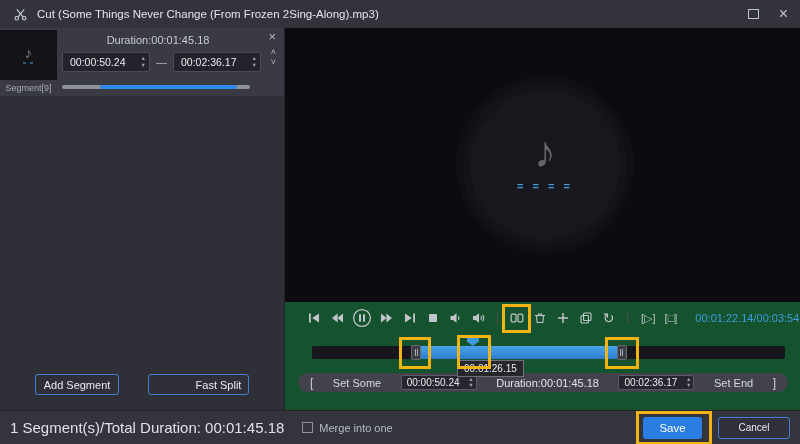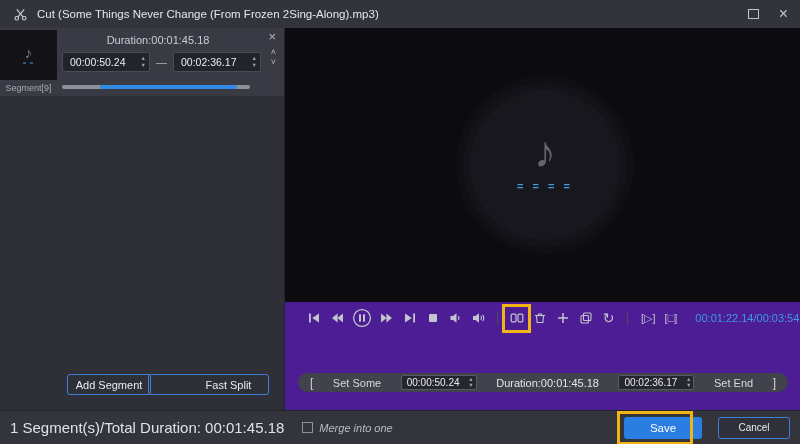--- a/index.html
+++ b/index.html
@@ -1,16 +1,16 @@
 <!DOCTYPE html>
 <html><head>
 <meta charset="utf-8">
 <style>
   html,body{margin:0;padding:0;background:#1a1a1f;}
-  .app{position:relative;width:800px;height:444px;background:#4c1d95;font-family:"Liberation Sans",sans-serif;overflow:hidden;}
+  .app{position:relative;width:800px;height:444px;background:#14532d;font-family:"Liberation Sans",sans-serif;overflow:hidden;}
 
   
   .titlebar{position:absolute;top:0;left:0;right:0;height:28px;background:#33333c;display:flex;align-items:center;gap:8px;padding:0 12px;box-sizing:border-box;}
   .titlebar .title{font-size:11.5px;color:#e4e6eb;white-space:nowrap;}
   .win-btns{margin-left:auto;display:flex;align-items:center;gap:20px;}
   .maxbox{width:9px;height:8px;border:1px solid #c2c5cc;display:inline-block;}
   .closex{font-size:16px;color:#c2c5cc;line-height:1;}
 
   
   .left{position:absolute;top:28px;left:0;width:285px;height:382px;background:#2f2f38;border-right:1px solid #23232b;box-sizing:border-box;}
@@ -25,22 +25,22 @@
   .time-row{position:absolute;top:24px;left:62px;display:flex;align-items:center;gap:6px;}
   .tinput{width:88px;height:20px;background:#23232b;border:1px solid #4b4b57;border-radius:2px;display:flex;align-items:center;box-sizing:border-box;padding:0 3px 0 7px;}
   .tval{font-size:10.5px;color:#eaecf0;flex:1;}
   .spin{display:flex;flex-direction:column;justify-content:center;gap:1px;}
   .spin span{font-size:5.5px;color:#9da0a9;line-height:1;}
   .dash{color:#b4b7bf;font-size:11px;}
   .mini-slider{position:absolute;top:57px;left:62px;width:188px;height:4px;background:#8e9199;border-radius:2px;}
   .mini-fill{position:absolute;top:0;height:4px;background:#2e8ae6;border-radius:2px;}
   .seg-label{position:absolute;top:55px;left:0;width:57px;text-align:center;font-size:9px;color:#a8abb3;}
   .panel-btn{position:absolute;top:346px;height:21px;border:1px solid #3f7fd6;border-radius:3px;background:transparent;color:#e9ebef;font-size:11px;display:flex;align-items:center;justify-content:center;box-sizing:border-box;}
-  .btn-add{left:35px;width:84px;margin-left:32px;}
-  .btn-fast{left:148px;width:121px;padding-left:40px;}
+  .btn-add{left:35px;width:84px;}
+  .btn-fast{left:148px;width:101px;padding-left:40px;}
 
   
   .preview{position:absolute;top:28px;left:285px;width:515px;height:274px;background:#0c0c10;}
   .disc{position:absolute;left:185px;top:62px;width:150px;height:150px;border-radius:50%;background:#17171d;box-shadow:0 0 0 7px #13131a,0 0 0 14px #0f0f14;display:flex;flex-direction:column;align-items:center;justify-content:center;}
   .pnote{font-size:44px;color:#63666d;line-height:1;margin-top:-8px;}
   .pdash{font-size:11px;color:#3f9bdc;font-weight:bold;letter-spacing:3px;margin-top:6px;}
 
   
   .controls{position:absolute;top:302px;left:285px;width:515px;height:32px;display:flex;align-items:center;padding:0 40px 0 20px;box-sizing:border-box;gap:6px;}
   .cicon{width:17px;height:17px;display:flex;align-items:center;justify-content:center;flex:0 0 auto;}
@@ -71,23 +71,23 @@
   .sb-input{width:76px;height:15px;background:#26262e;border:1px solid #5a5a66;border-radius:2px;display:flex;align-items:center;box-sizing:border-box;padding:0 2px 0 5px;}
   .sb-input .tval{font-size:10px;}
   .sb-bracket{color:#cfd2d9;font-size:12px;}
   .sb-dur{color:#e3e5ea;}
 
   
   .footer{position:absolute;top:410px;left:0;right:0;height:34px;background:#34343d;border-top:1px solid #23232b;display:flex;align-items:center;padding:0 10px;box-sizing:border-box;}
   .f-summary{font-size:15px;color:#e0e2e7;white-space:nowrap;}
   .f-check{display:flex;align-items:center;gap:6px;margin-left:18px;}
   .cbox{width:11px;height:11px;border:1px solid #8f929e;box-sizing:border-box;background:transparent;}
-  .f-check .clabel{font-size:11px;color:#b9bcc4;font-style:italic;}
+  .f-check .clabel{font-size:11px;color:#b9bcc4;}
   .save-wrap{position:relative;margin-left:auto;margin-right:16px;}
-  .btn-save{width:78px;height:22px;background:#2a7de1;border-radius:3px;color:#ffffff;font-size:11.5px;display:flex;align-items:center;justify-content:center;}
+  .btn-save{width:59px;height:22px;background:#2a7de1;border-radius:3px;color:#ffffff;font-size:11.5px;display:flex;align-items:center;justify-content:center;}
   .save-hl{position:absolute;left:-7px;top:-6px;width:76px;height:34px;border:3px solid #f2b414;box-sizing:border-box;pointer-events:none;}
   .btn-cancel{width:72px;height:22px;background:#30303a;border:1px solid #3f7fd6;border-radius:3px;color:#e9ebef;font-size:10px;display:flex;align-items:center;justify-content:center;box-sizing:border-box;}
 </style>
 </head>
 <body>
 
 <div class="app">
 
   <div class="titlebar">
     <span class="cicon">
@@ -226,20 +226,38 @@
       <span class="reset-glyph">↻</span>
     </span>
     <span class="pv-group">
       <span class="cdivider"></span>
       <span class="pv-btn">[▷]</span>
       <span class="pv-btn">[□]</span>
       <span class="time-disp">00:01:22.14/00:03:54.07</span>
     </span>
   </div>
 
+  <div class="timelineZ">
+    <div class="track">
+      <div class="selection" style="left: 22%; width: 43.5%;"></div>
+      <div class="handle" style="left: calc(22% - 5px);">
+          <i></i>
+          <i></i>
+        </div>
+      <div class="handle" style="left: calc(65.5% - 5px);">
+          <i></i>
+          <i></i>
+        </div>
+      <div class="playhead" style="left: calc(34% - 6px);"></div>
+    </div>
+    <div class="tooltip">00:01:26.15</div>
+    <div class="hlbox hl-left"></div>
+    <div class="hlbox hl-play"></div>
+    <div class="hlbox hl-right"></div>
+  </div>
 
   <div class="setbar">
     <div class="bar">
       <span class="sb-bracket">[</span>
       <span>Set Some</span>
       <div class="sb-input">
         <span class="tval">00:00:50.24</span>
         <span class="spin">
           <span>▲</span>
           <span>▼</span>

